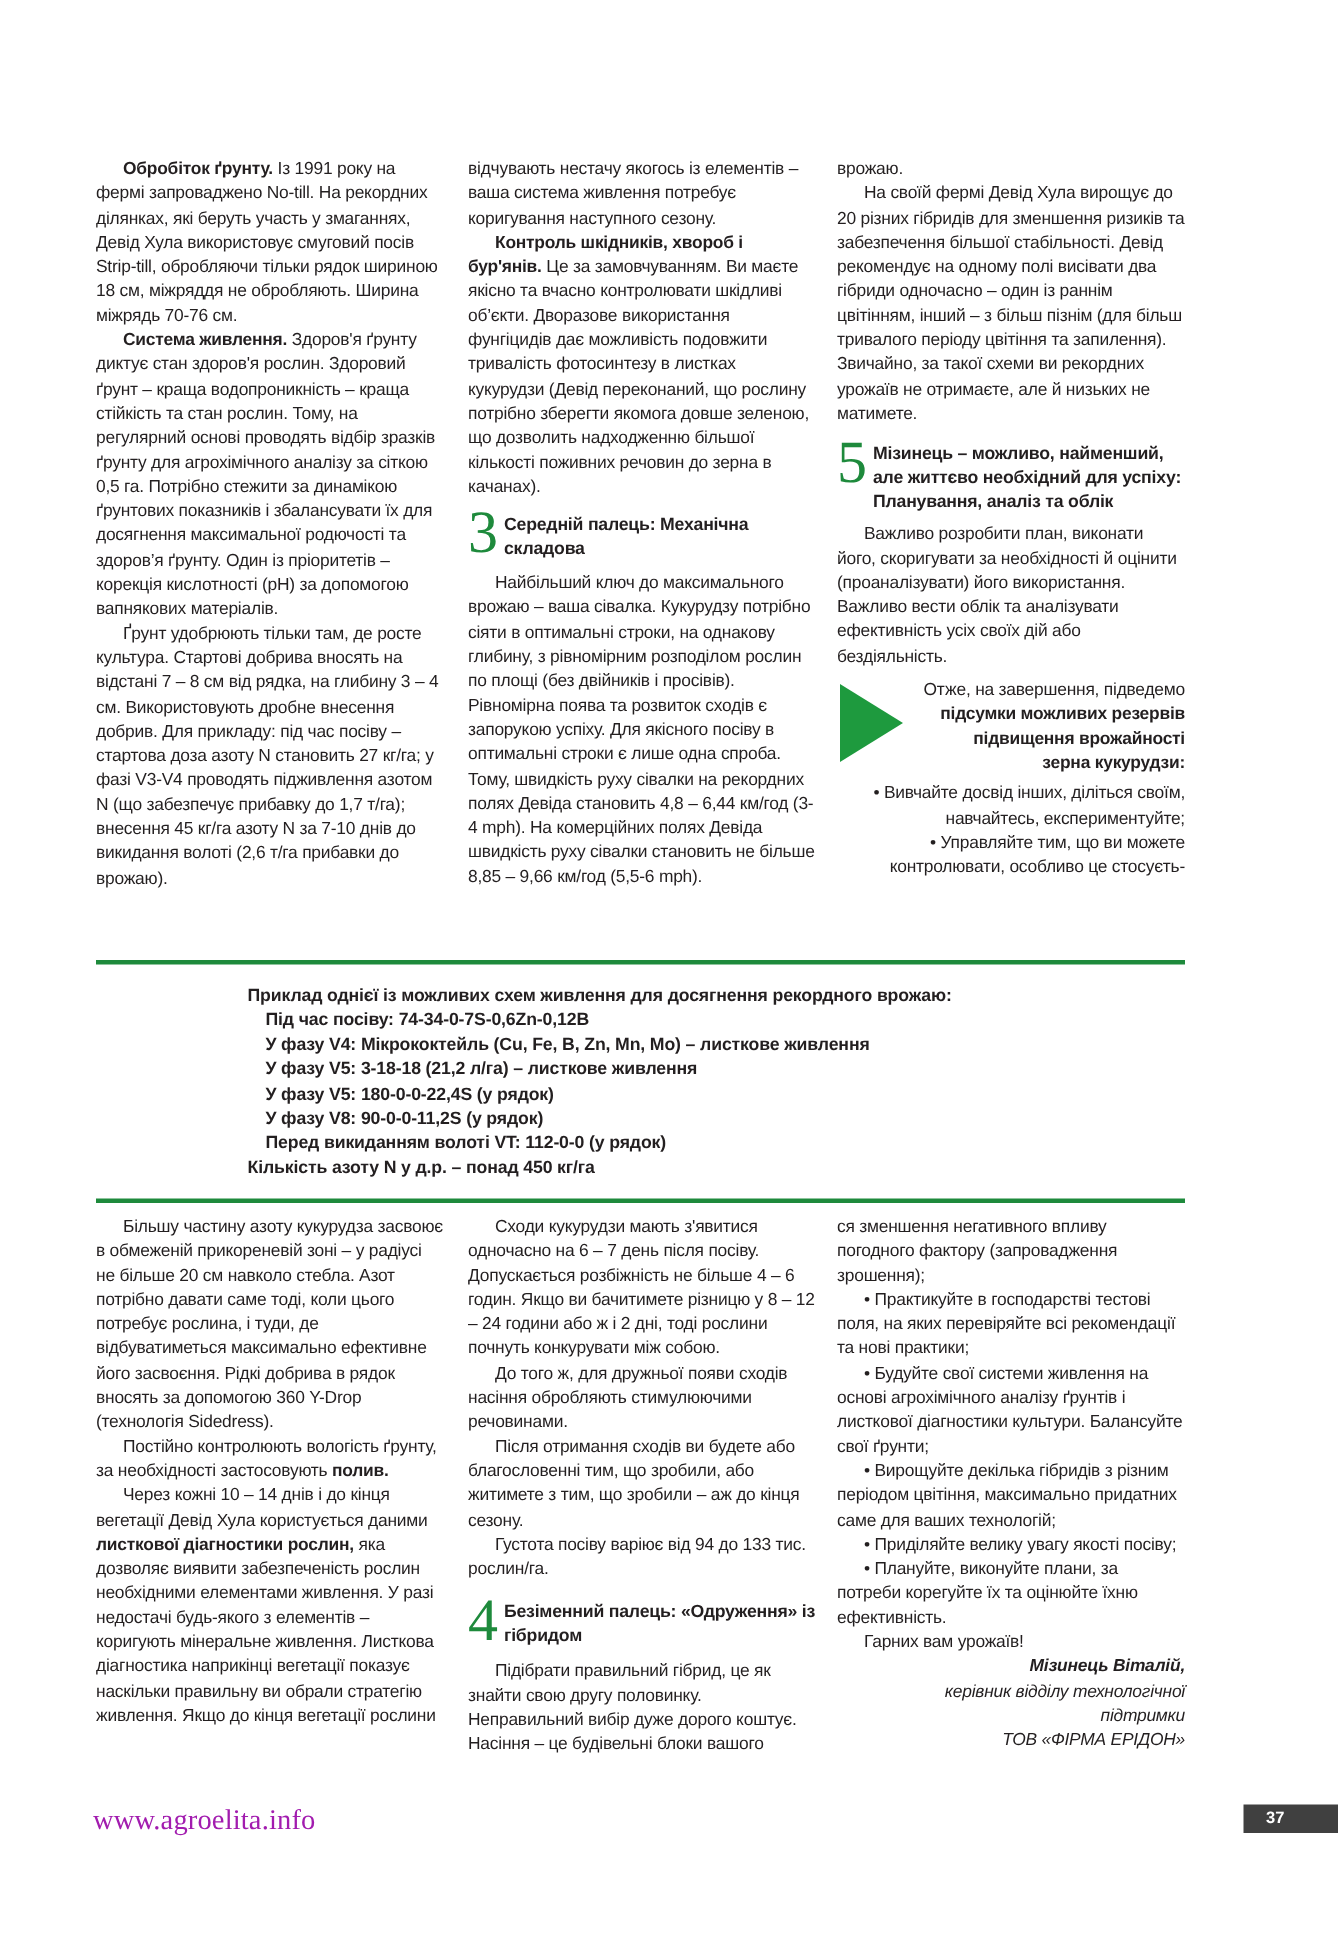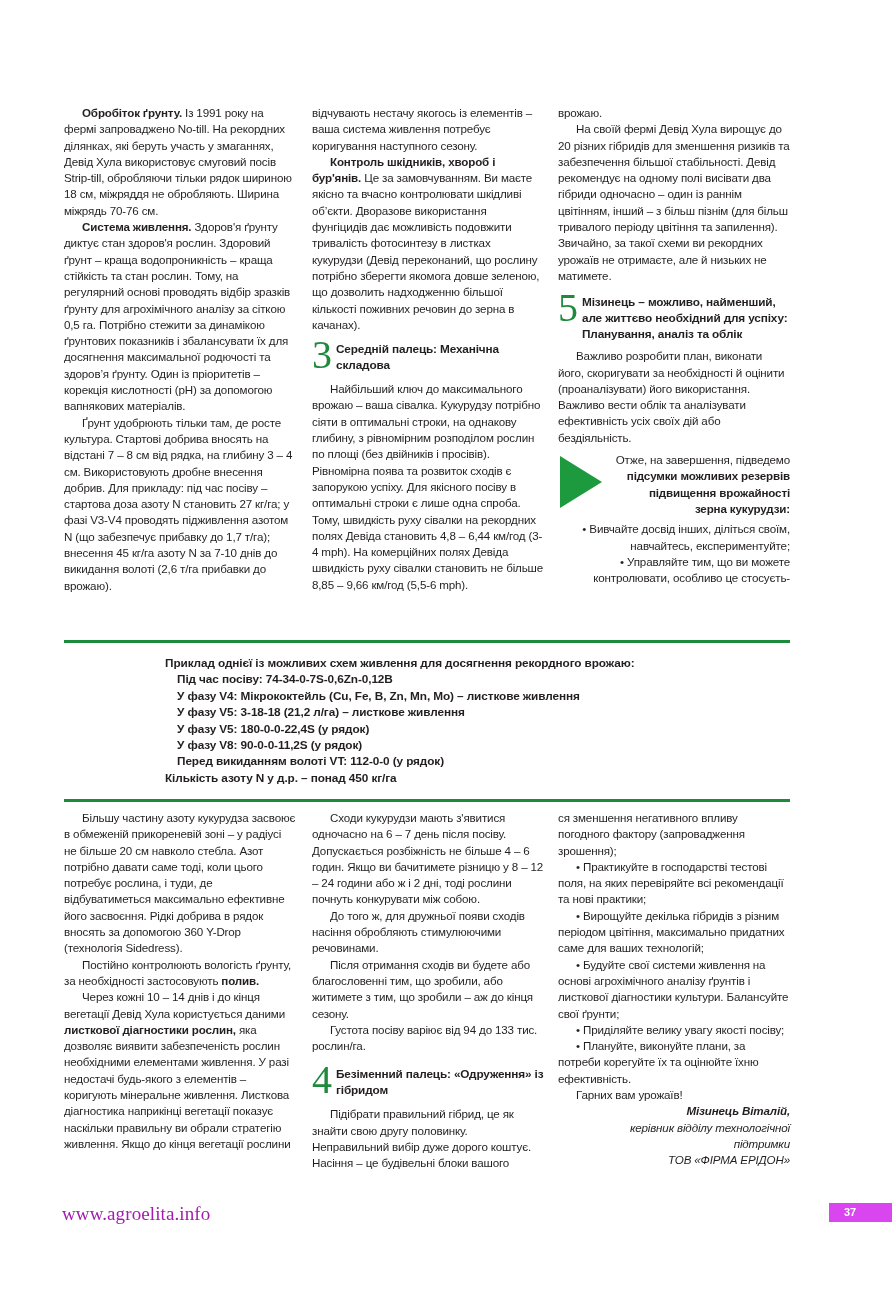--- a/index.html
+++ b/index.html
@@ -21,21 +21,21 @@
   .arrow-icon { position: absolute; left: 2px; top: 4px; width: 0; height: 0; border-top: 26px solid transparent; border-bottom: 26px solid transparent; border-left: 42px solid #1e9a3e; }
   .center { text-align: right; text-indent: 0 !important; }
   .rule { position: absolute; left: 64px; width: 726px; height: 3px; background: #1e8a3c; }
   .box { position: absolute; left: 165px; top: 655px; font-size: 11.8px; line-height: 16.4px; font-weight: bold; letter-spacing: -0.1px; }
   .box .indent { padding-left: 12px; }
   .right { text-align: right; text-indent: 0 !important; }
   .sig-name { font-weight: bold; font-style: italic; }
   .sig-role { font-style: italic; }
   .sig-firm { font-weight: normal; font-style: italic; }
   .footer-url { position: absolute; left: 62px; top: 1203px; font-family: "Liberation Serif", serif; font-size: 19px; color: #a21caf; letter-spacing: 0.1px; }
-  .page-num { position: absolute; left: 829px; top: 1203px; width: 63px; height: 19px; background: #d946ef; color: #ffffff; font-weight: bold; font-size: 11px; line-height: 19px; padding-left: 15px; }
+  .page-num { position: absolute; left: 829px; top: 1203px; width: 63px; height: 19px; background: #404040; color: #ffffff; font-weight: bold; font-size: 11px; line-height: 19px; padding-left: 15px; }
 </style>
 </head>
 <body>
 
 <div class="col c1 top">
   <p><b>Обробіток ґрунту.</b><span> Із 1991 року на фермі запроваджено No-till. На рекордних ділянках, які беруть участь у змаганнях, Девід Хула використовує смуговий посів Strip-till, обробляючи тільки рядок шириною 18 см, міжряддя не обробляють. Ширина міжрядь 70-76 см.</span></p>
   <p><b>Система живлення.</b><span> Здоров'я ґрунту диктує стан здоров'я рослин. Здоровий ґрунт – краща водопроникність – краща стійкість та стан рослин. Тому, на регулярний основі проводять відбір зразків ґрунту для агрохімічного аналізу за сіткою 0,5 га. Потрібно стежити за динамікою ґрунтових показників і збалансувати їх для досягнення максимальної родючості та здоров’я ґрунту. Один із пріоритетів – корекція кислотності (pH) за допомогою вапнякових матеріалів.</span></p>
   <p>Ґрунт удобрюють тільки там, де росте культура. Стартові добрива вносять на відстані 7 – 8 см від рядка, на глибину 3 – 4 см. Використовують дробне внесення добрив. Для прикладу: під час посіву – стартова доза азоту N становить 27 кг/га; у фазі V3-V4 проводять підживлення азотом N (що забезпечує прибавку до 1,7 т/га); внесення 45 кг/га азоту N за 7-10 днів до викидання волоті (2,6 т/га прибавки до врожаю).</p>
 </div>
 
@@ -92,22 +92,22 @@
   <div class="sec-head" style="margin-top:12px;">
     <span class="sec-num">4</span>
     <span class="sec-title">Безіменний палець: «Одруження» із гібридом</span>
   </div>
   <p>Підібрати правильний гібрид, це як знайти свою другу половинку. Неправильний вибір дуже дорого коштує. Насіння – це будівельні блоки вашого</p>
 </div>
 
 <div class="col c3 bottom">
   <p class="noindent">ся зменшення негативного впливу погодного фактору (запровадження зрошення);</p>
   <p>• Практикуйте в господарстві тестові поля, на яких перевіряйте всі рекомендації та нові практики;</p>
+  <p>• Будуйте свої системи живлення на основі агрохімічного аналізу ґрунтів і листкової діагностики культури. Балансуйте свої ґрунти;</p>
   <p>• Вирощуйте декілька гібридів з різним періодом цвітіння, максимально придатних саме для ваших технологій;</p>
-  <p>• Будуйте свої системи живлення на основі агрохімічного аналізу ґрунтів і листкової діагностики культури. Балансуйте свої ґрунти;</p>
   <p>• Приділяйте велику увагу якості посіву;</p>
   <p>• Плануйте, виконуйте плани, за потреби корегуйте їх та оцінюйте їхню ефективність.</p>
   <p>Гарних вам урожаїв!</p>
   <p class="right sig-name">Мізинець Віталій,</p>
   <p class="right sig-role">керівник відділу технологічної</p>
   <p class="right sig-role">підтримки</p>
   <p class="right sig-firm">ТОВ «ФІРМА ЕРІДОН»</p>
 </div>
 
 <a class="footer-url">www.agroelita.info</a>

